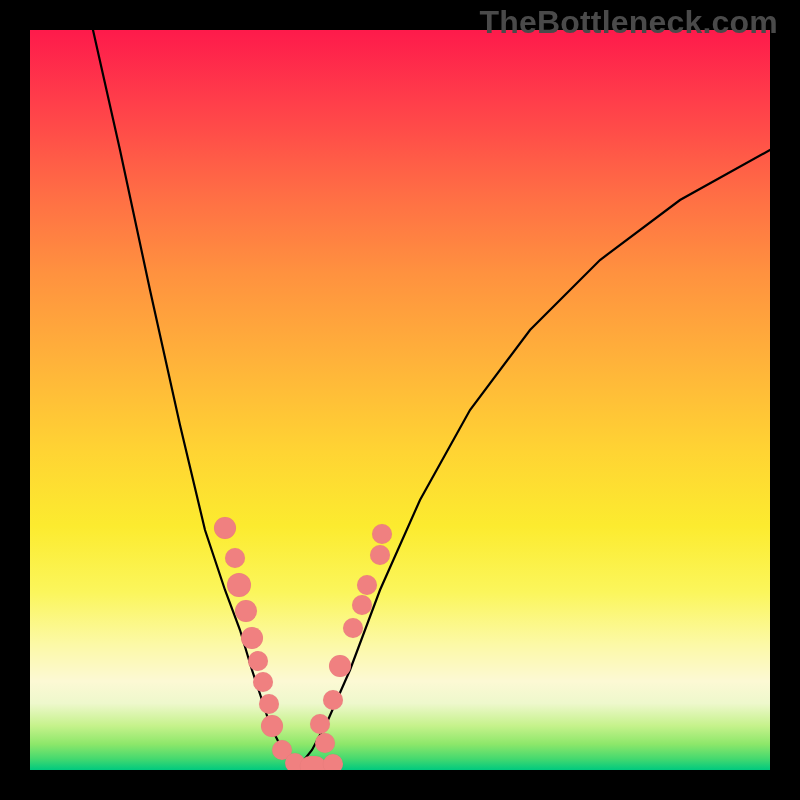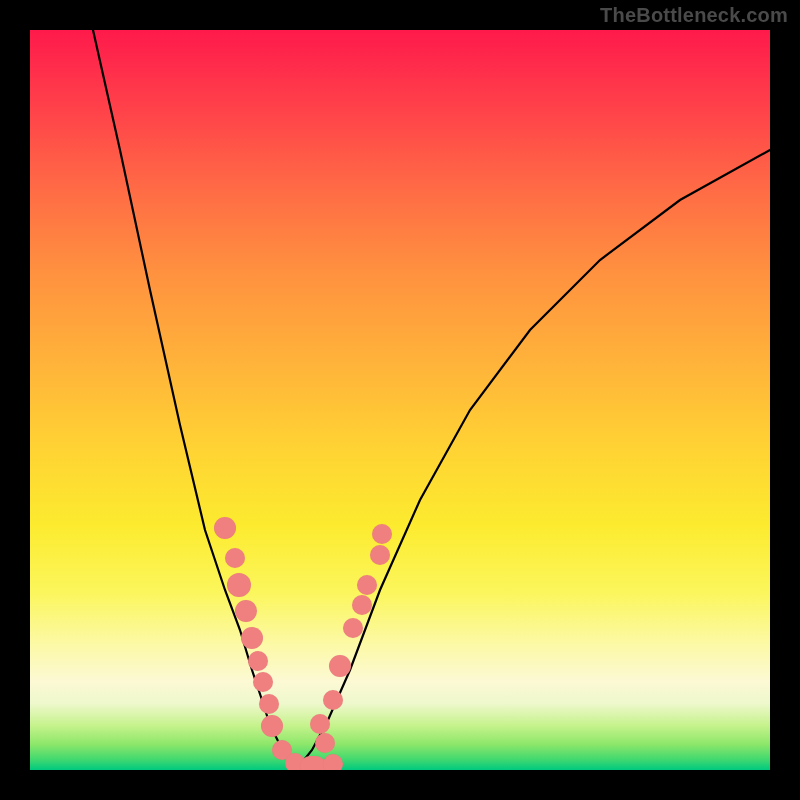--- a/index.html
+++ b/index.html
@@ -13,23 +13,23 @@
   }
   .frame {
     position: relative;
     width: 800px;
     height: 800px;
     background: #000;
   }
   .watermark {
     position: absolute;
     top: 4px;
-    right: 12px;
+    right: 22px;
     color: #4a4a4a;
-    font-size: 20px;
+    font-size: 32px;
     font-weight: 600;
     letter-spacing: 0.2px;
     z-index: 10;
     user-select: none;
   }
   .plot-area {
     position: absolute;
     left: 30px;
     top: 30px;
     width: 740px;

